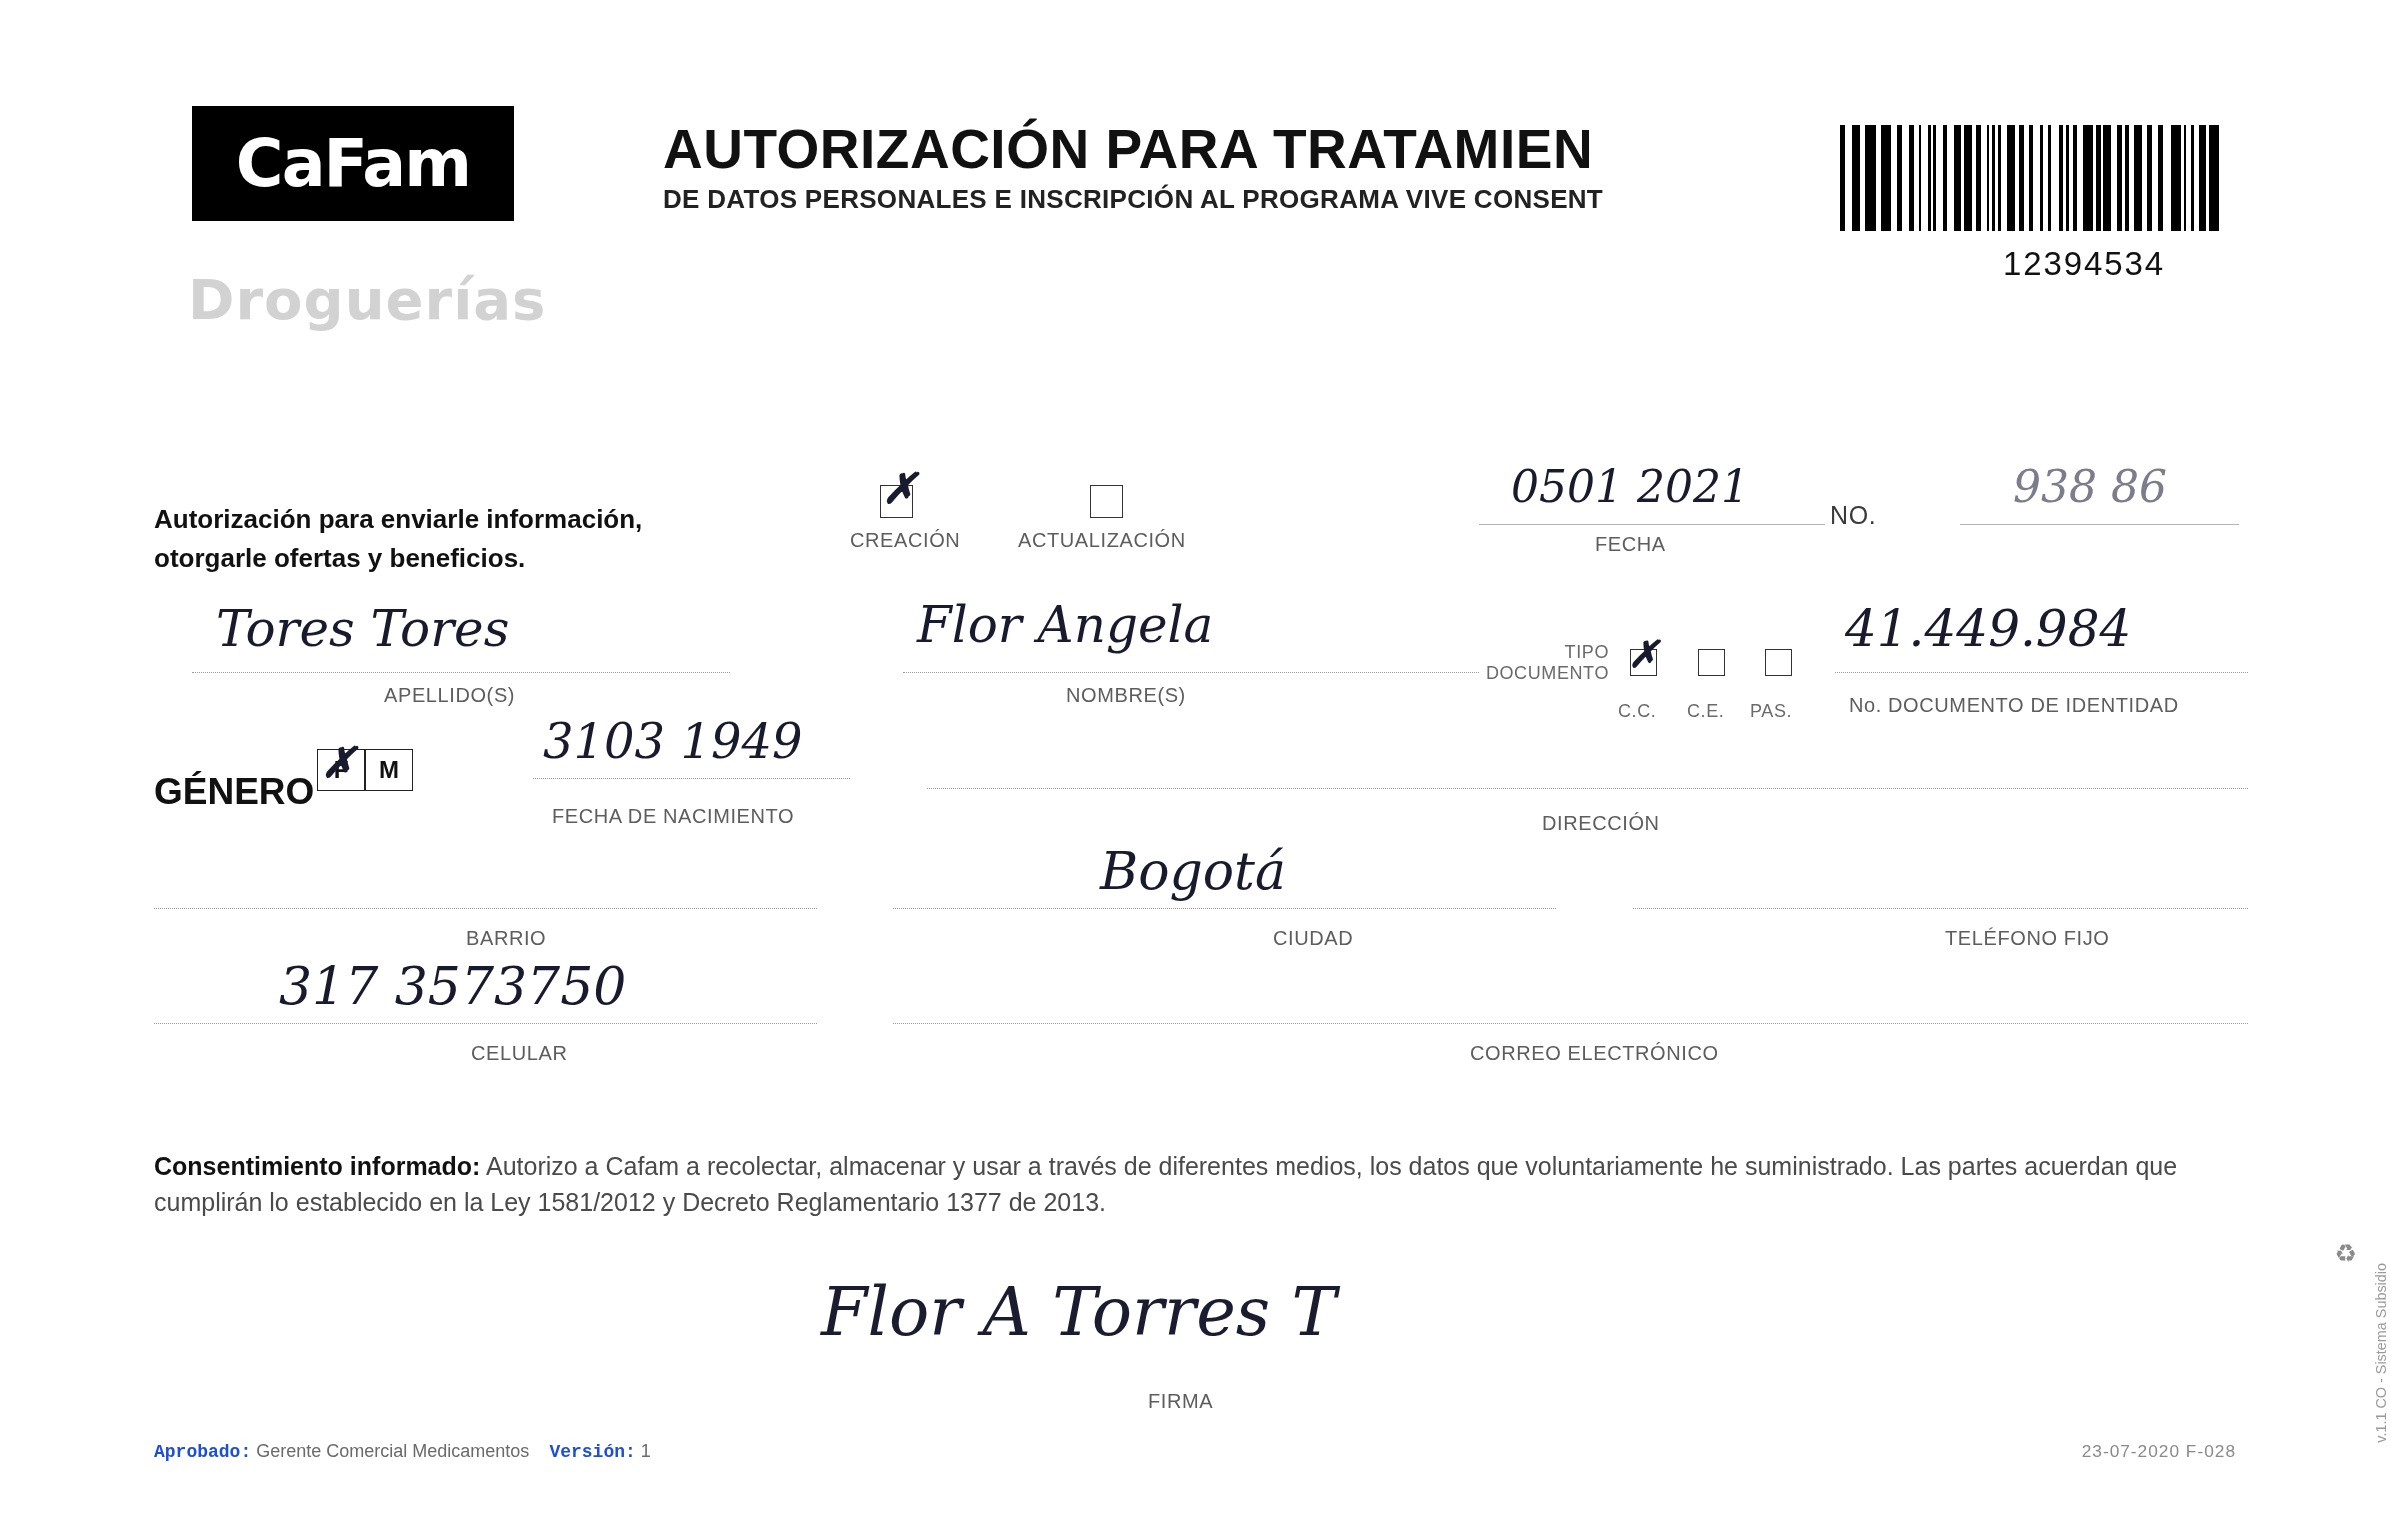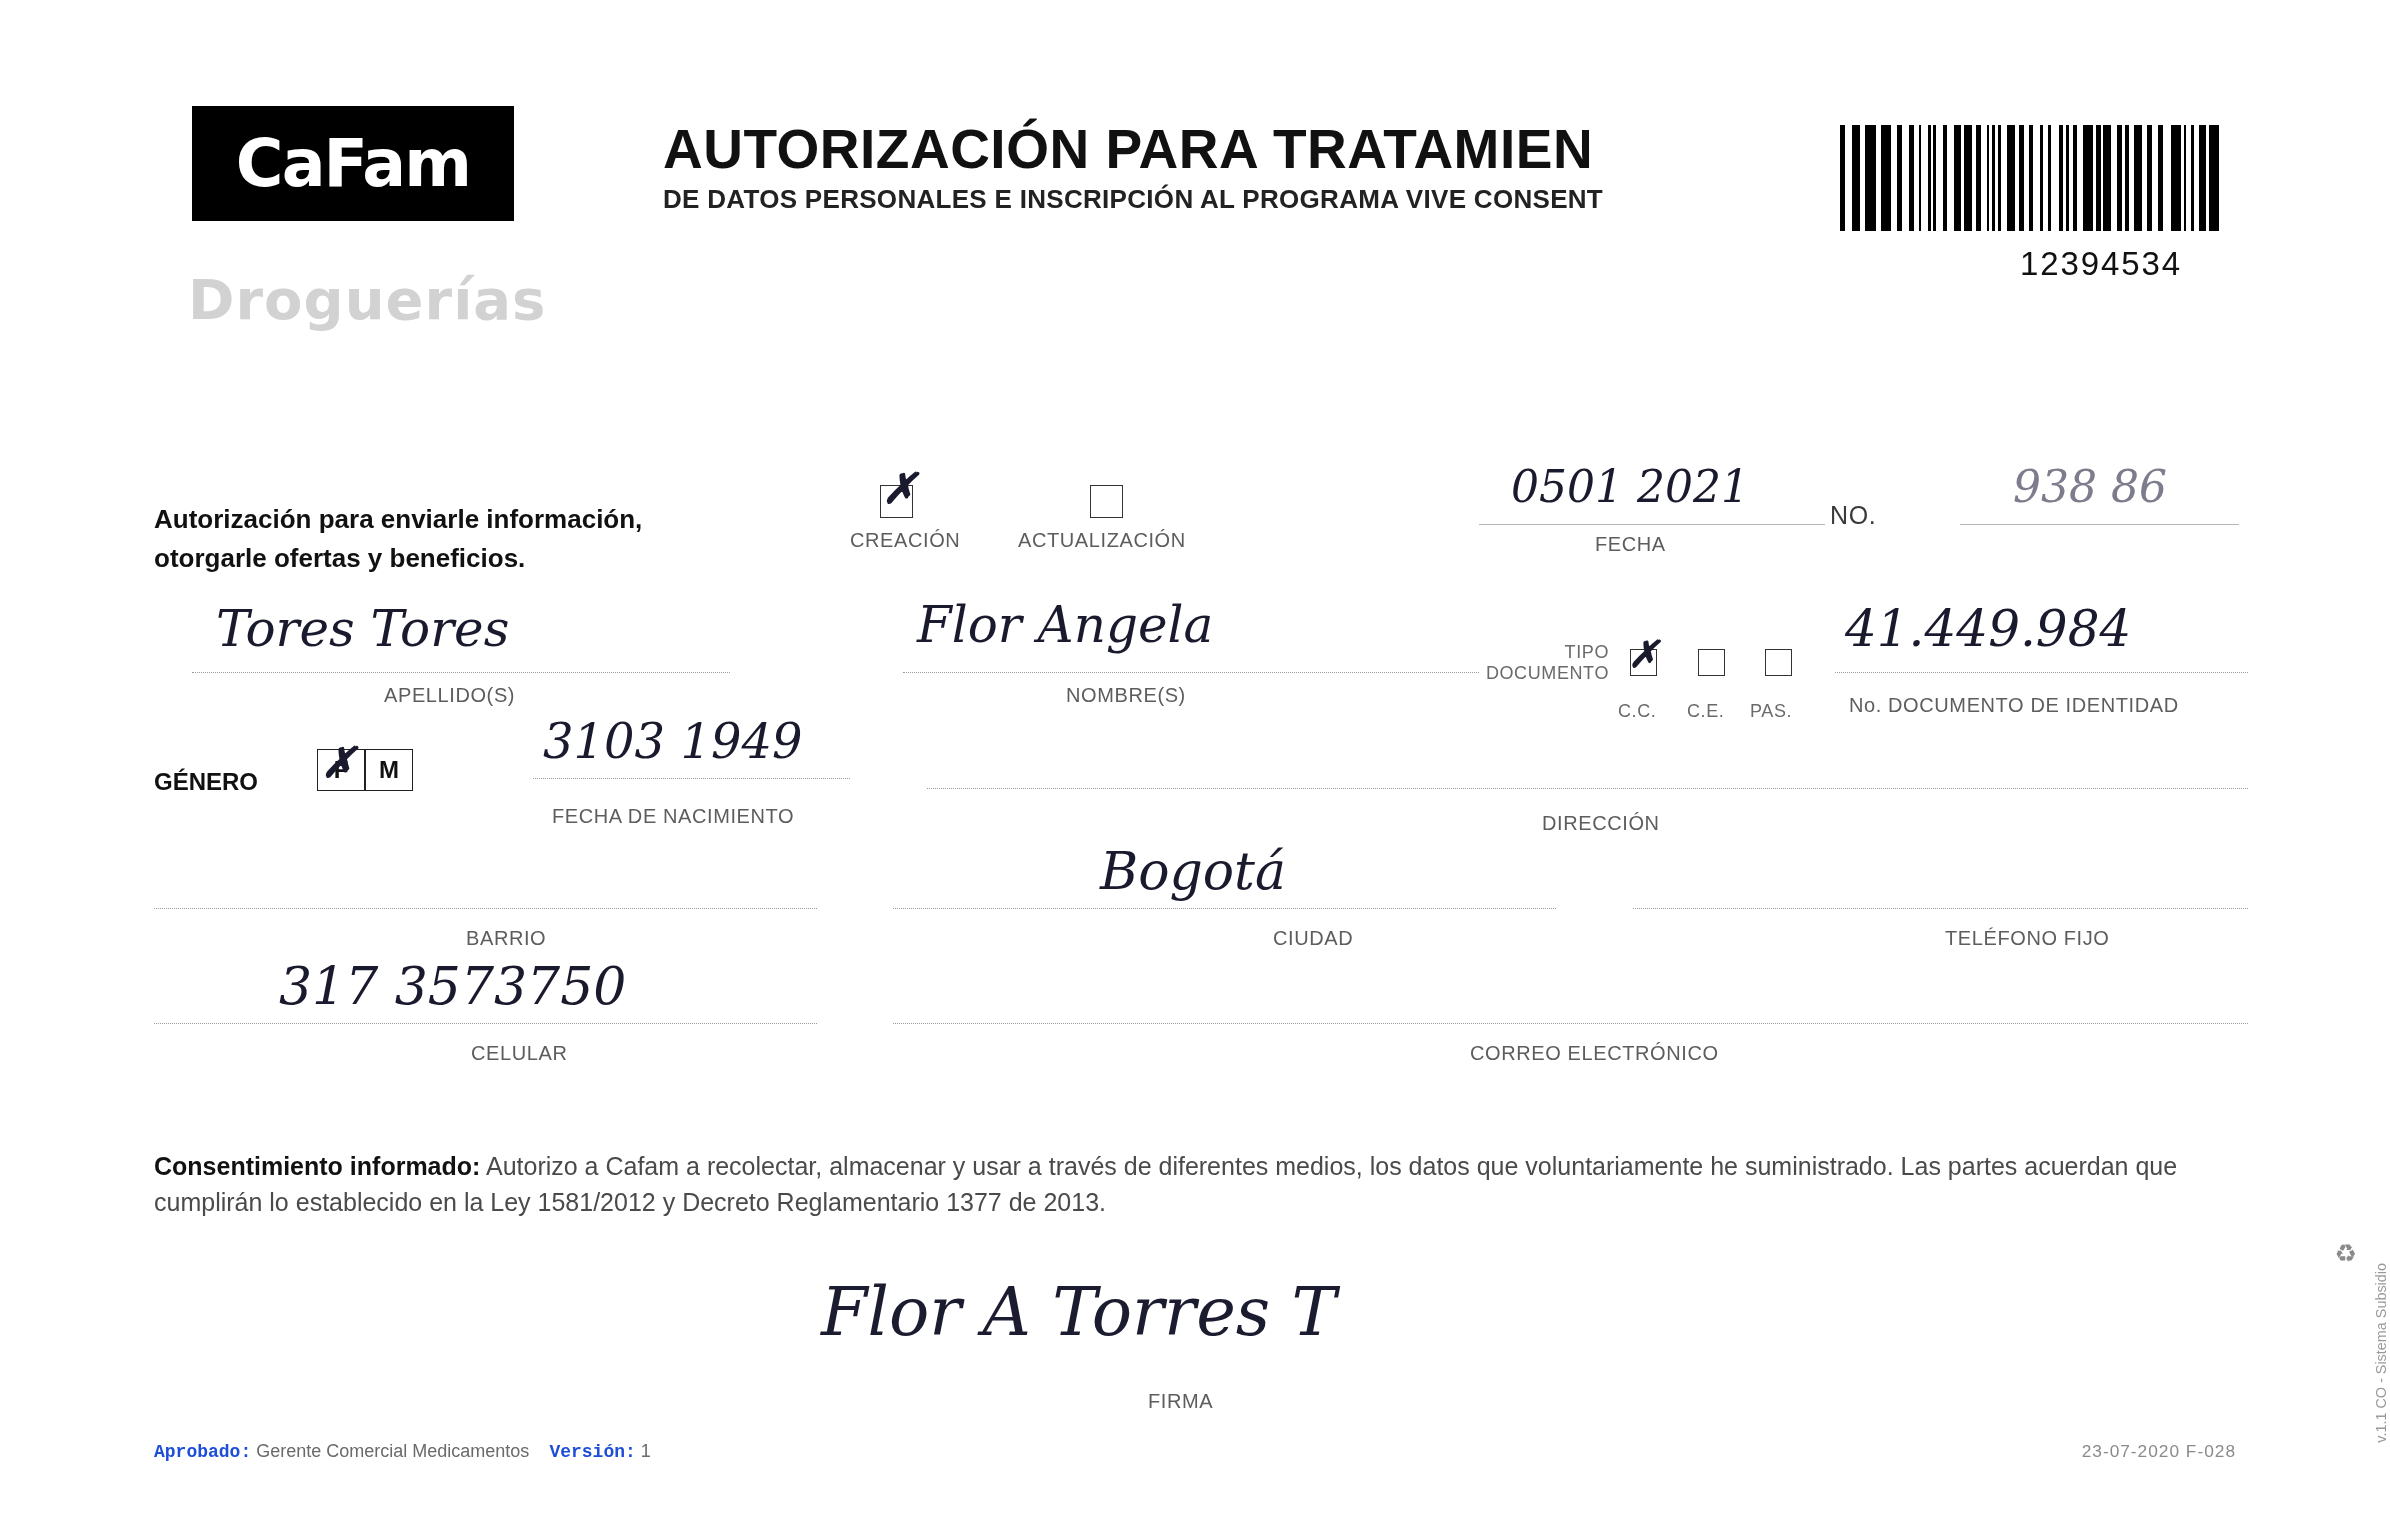--- a/index.html
+++ b/index.html
@@ -46,21 +46,21 @@
   }
 
   
   .barcode{
     left:1840px;top:125px;width:384px;height:106px;
     display:flex;align-items:stretch;overflow:hidden;
   }
   .barcode i{display:block;background:#000;height:100%;}
   .barcode-num{
     left:2003px;top:245px;
-    font-size:33px;letter-spacing:1.9px;font-weight:500;color:#111;margin-left:17px;
+    font-size:33px;letter-spacing:1.9px;font-weight:500;color:#111;
   }
 
   
   .lbl-bold{
     font-size:26px;font-weight:bold;color:#111;line-height:1.5;
   }
   .lbl-small{
     font-size:20px;color:#5d5d5d;letter-spacing:0.6px;
     font-family:"Liberation Sans", sans-serif;
   }
@@ -253,21 +253,21 @@
   <div class="abs cbox small" style="left:1765px;top:649px;"></div>
 
   <div class="abs lbl-smaller" style="left:1618px;top:701px;">C.C.</div>
   <div class="abs lbl-smaller" style="left:1687px;top:701px;">C.E.</div>
   <div class="abs lbl-smaller" style="left:1750px;top:701px;">PAS.</div>
 
   <div class="abs rule" style="left:1835px;top:672px;width:413px;"></div>
   <div class="abs hand" style="left:1845px;top:600px;font-size:50px;">41.449.984</div>
   <div class="abs lbl-small" style="left:1849px;top:694px;">No. DOCUMENTO DE IDENTIDAD</div>
 
-  <div class="abs lbl-bold" style="left:154px;top:764px;font-size:24px;">GÉNERO</div>
+  <div class="abs lbl-bold" style="left:154px;top:764px;font-size:37px;">GÉNERO</div>
 
   <div class="abs gender-box" style="left:317px;top:749px;">
     <span>F</span>
     <div class="gender-div"></div>
     <span>M</span>
   </div>
   <div class="abs hand hand-strong" style="left:321px;top:738px;font-size:42px;">✗</div>
 
   <div class="abs rule" style="left:533px;top:778px;width:317px;"></div>
   <div class="abs hand" style="left:543px;top:713px;font-size:48px;">3103 1949</div>

